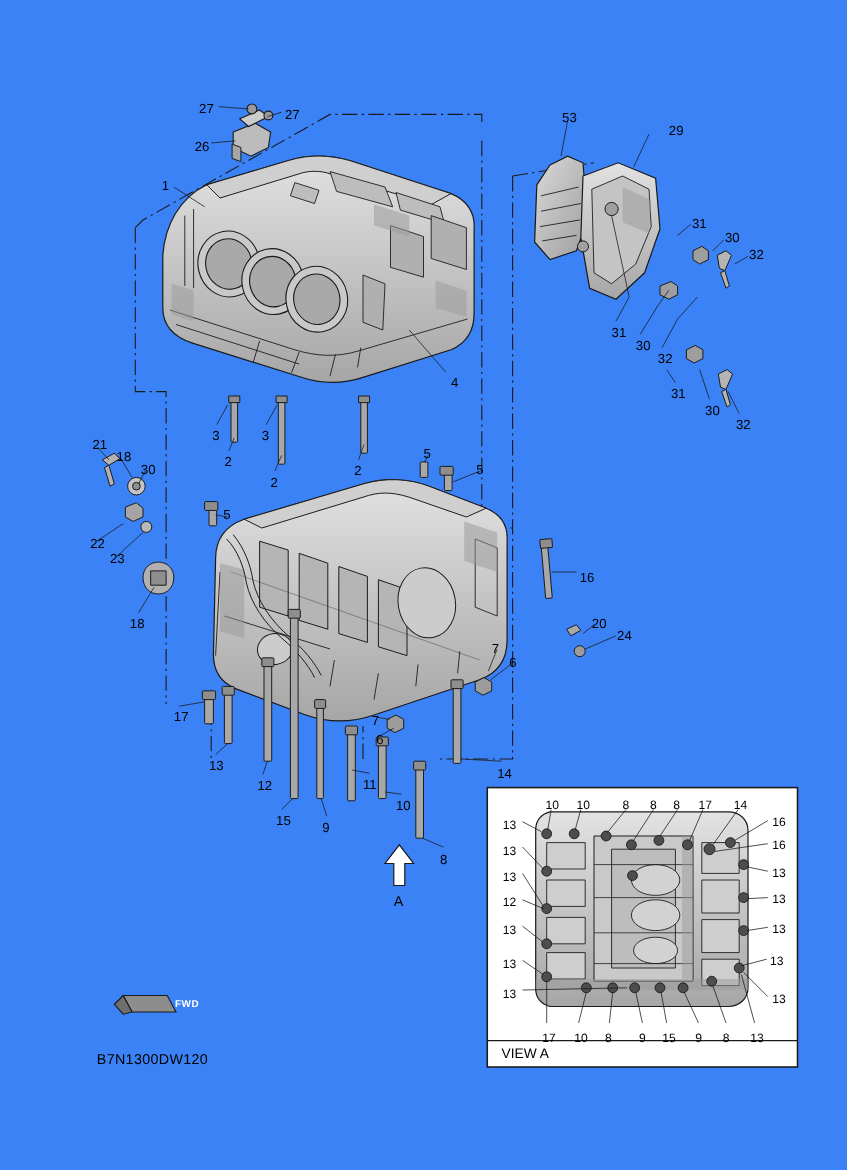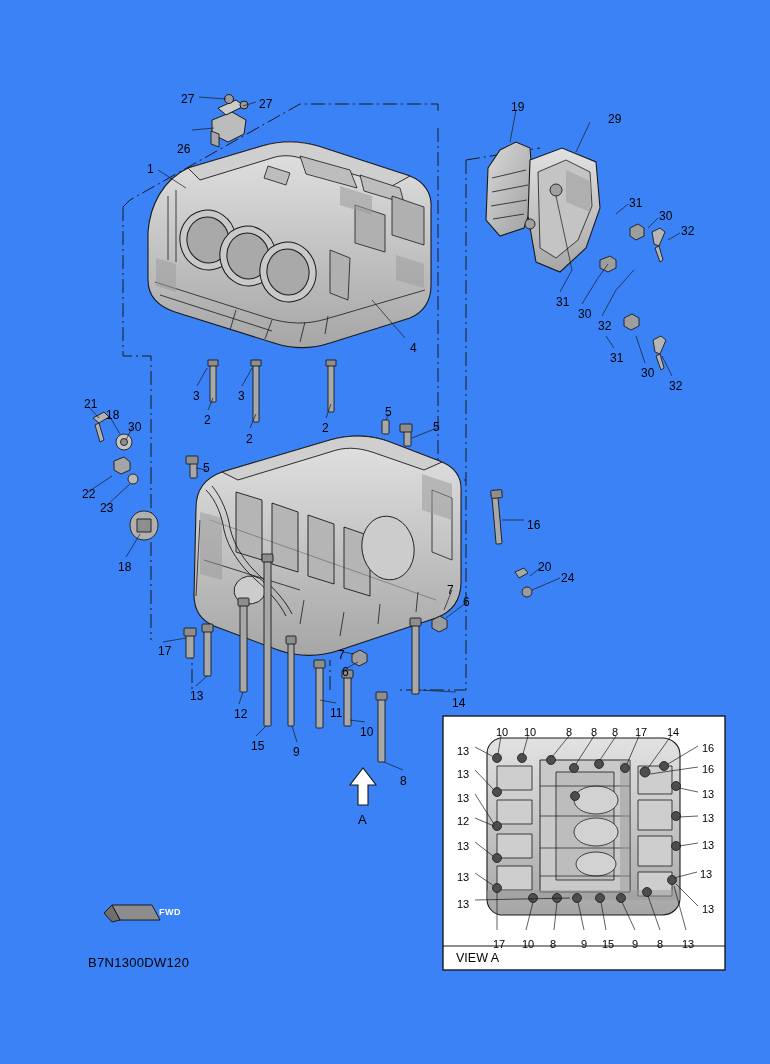--- a/index.html
+++ b/index.html
@@ -444,22 +444,22 @@
         <path d="M635,930 L622,902"></path>
         <path d="M660,930 L648,896"></path>
         <path d="M686,930 L674,886"></path>
       </g>
     </g>
   </svg>
 
   <div id="main-callouts">
       <div class="callout " style="left: 181px; top: 93px;">27</div>
       <div class="callout " style="left: 259px; top: 98px;">27</div>
-      <div class="callout " style="left: 177px; top: 143px;">26</div>
-      <div class="callout " style="left: 511px; top: 101px;">19</div>
+      <div class="callout " style="left: 177px; top: 127px;">26</div>
+      <div class="callout " style="left: 511px; top: 101px;">53</div>
       <div class="callout " style="left: 588px; top: 113px; margin-left: 20px;">29</div>
       <div class="callout " style="left: 147px; top: 163px;">1</div>
       <div class="callout " style="left: 629px; top: 197px;">31</div>
       <div class="callout " style="left: 659px; top: 210px;">30</div>
       <div class="callout " style="left: 681px; top: 225px;">32</div>
       <div class="callout " style="left: 556px; top: 296px;">31</div>
       <div class="callout " style="left: 578px; top: 308px;">30</div>
       <div class="callout " style="left: 598px; top: 320px;">32</div>
       <div class="callout " style="left: 410px; top: 342px;">4</div>
       <div class="callout " style="left: 610px; top: 352px;">31</div>

